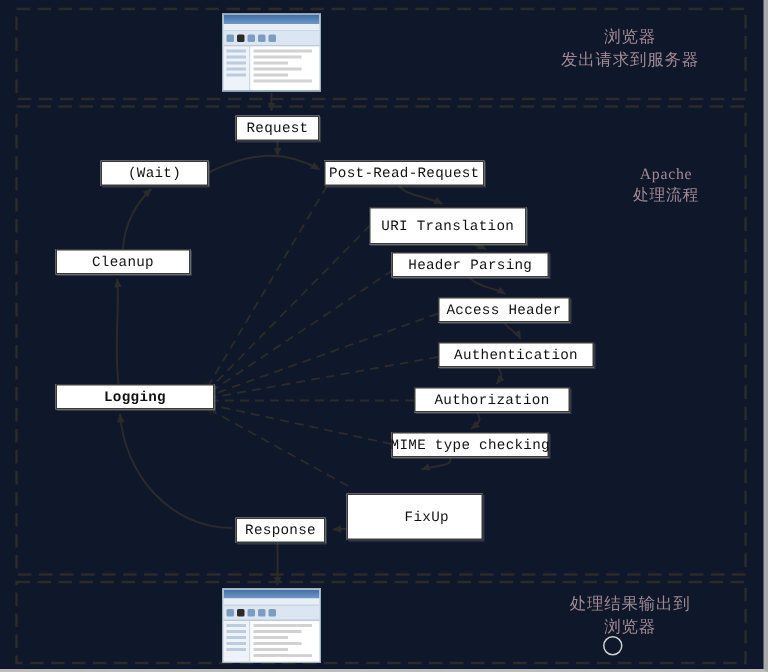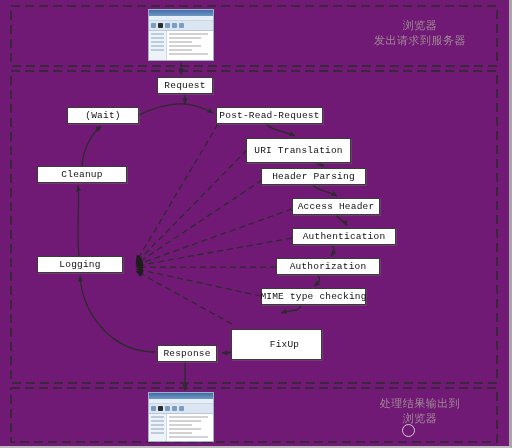--- a/index.html
+++ b/index.html
@@ -4,21 +4,21 @@
 <style>
   html, body {
     margin: 0;
     padding: 0;
     background: #ffffff;
   }
   #canvas {
     position: relative;
     width: 512px;
     height: 448px;
-    background: #701a75;
+    background: #0f172a;
     font-family: "Liberation Sans", sans-serif;
     overflow: hidden;
     box-sizing: border-box;
     border-right: 3px solid #a8a8a8;
     border-bottom: 2px solid #bdbdbd;
   }
   #diagram-svg {
     position: absolute;
     left: 0;
     top: 0;
@@ -196,20 +196,22 @@
       <path d="M292,209 L136,265" marker-end="url(#ahd)"></path>
       <path d="M292,238 L136,266" marker-end="url(#ahd)"></path>
       <path d="M276,267 L136,267" marker-end="url(#ahd)"></path>
       <path d="M261,296 L136,269" marker-end="url(#ahd)"></path>
       <path d="M232,324 L136,271" marker-end="url(#ahd)"></path>
     </g>
   </svg>
 
   <div class="zone-label" id="label-browser-top">浏览器
 发出请求到服务器</div>
+  <div class="zone-label" id="label-apache">Apache
+处理流程</div>
   <div class="zone-label" id="label-browser-bottom">处理结果输出到
 浏览器</div>
 
   <div class="thumb" id="thumb-top">
     <div class="t-titlebar"></div>
     <div class="t-menubar"></div>
     <div class="t-toolbar">
       <span class="t-btn"></span>
       <span class="t-btn dark"></span>
       <span class="t-btn"></span>
@@ -285,21 +287,21 @@
       </div>
       <div class="node" style="left: 292px; top: 198px; width: 88px; height: 17px;">
         <span>Access Header</span>
       </div>
       <div class="node" style="left: 292px; top: 228px; width: 104px; height: 17px;">
         <span>Authentication</span>
       </div>
       <div class="node" style="left: 276px; top: 258px; width: 104px; height: 17px;">
         <span>Authorization</span>
       </div>
-      <div class="node" style="left: 37px; top: 256px; width: 86px; height: 17px;">
+      <div class="node" style="left: 37px; top: 256px; width: 106px; height: 17px; font-weight: bold;">
         <span>Logging</span>
       </div>
       <div class="node" style="left: 261px; top: 288px; width: 105px; height: 17px;">
         <span>MIME type checking</span>
       </div>
       <div class="node" style="left: 231px; top: 329px; width: 91px; height: 31px; padding-left: 16px;">
         <span>FixUp</span>
       </div>
       <div class="node" style="left: 157px; top: 345px; width: 60px; height: 17px;">
         <span>Response</span>

